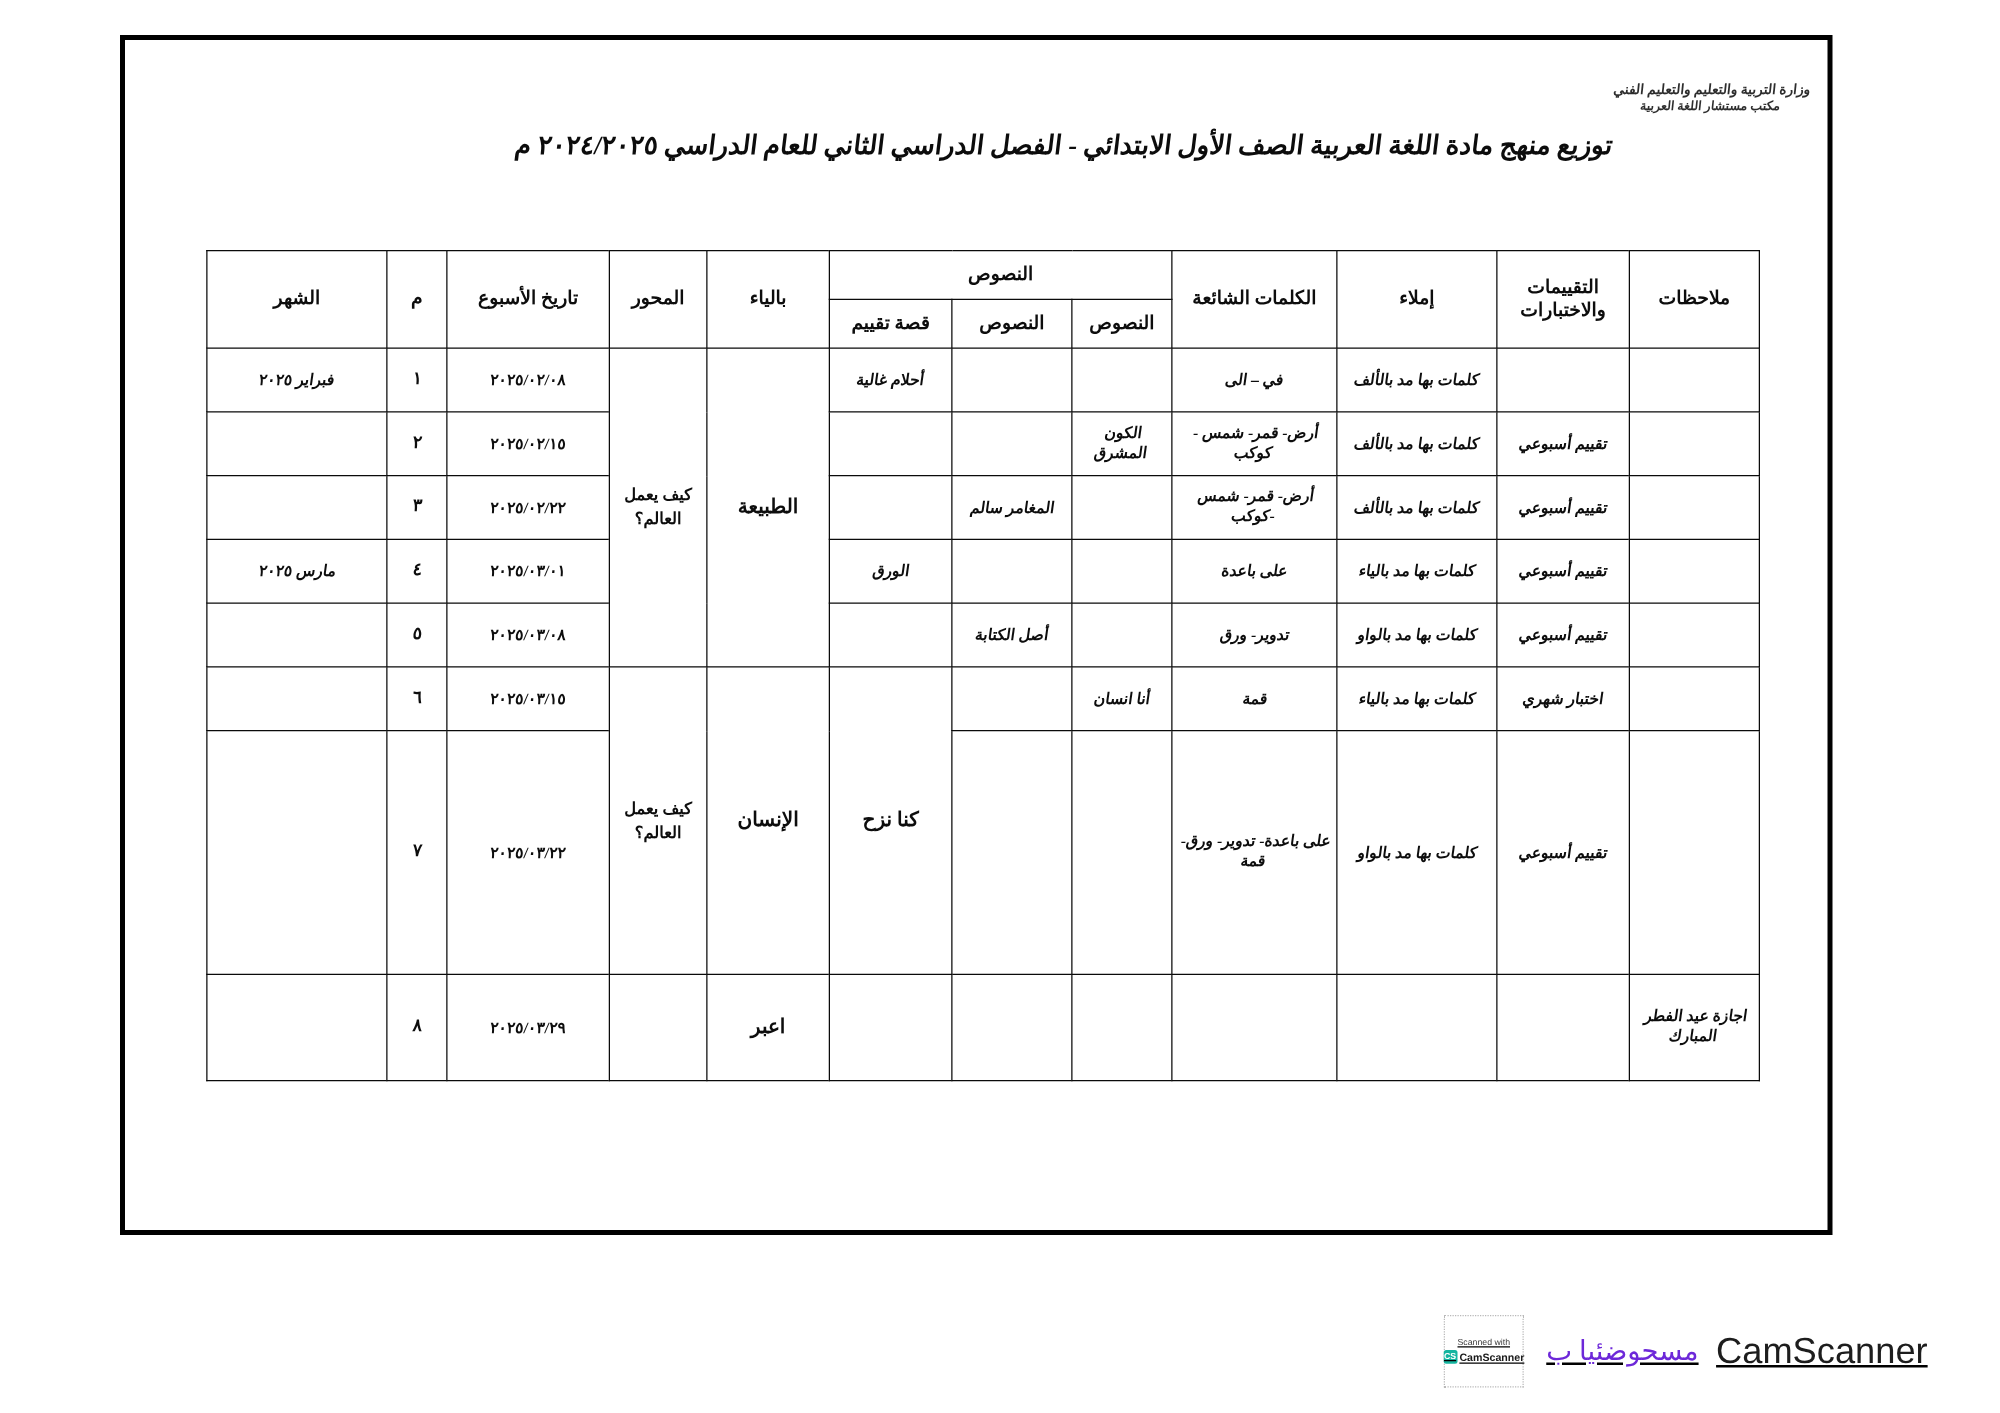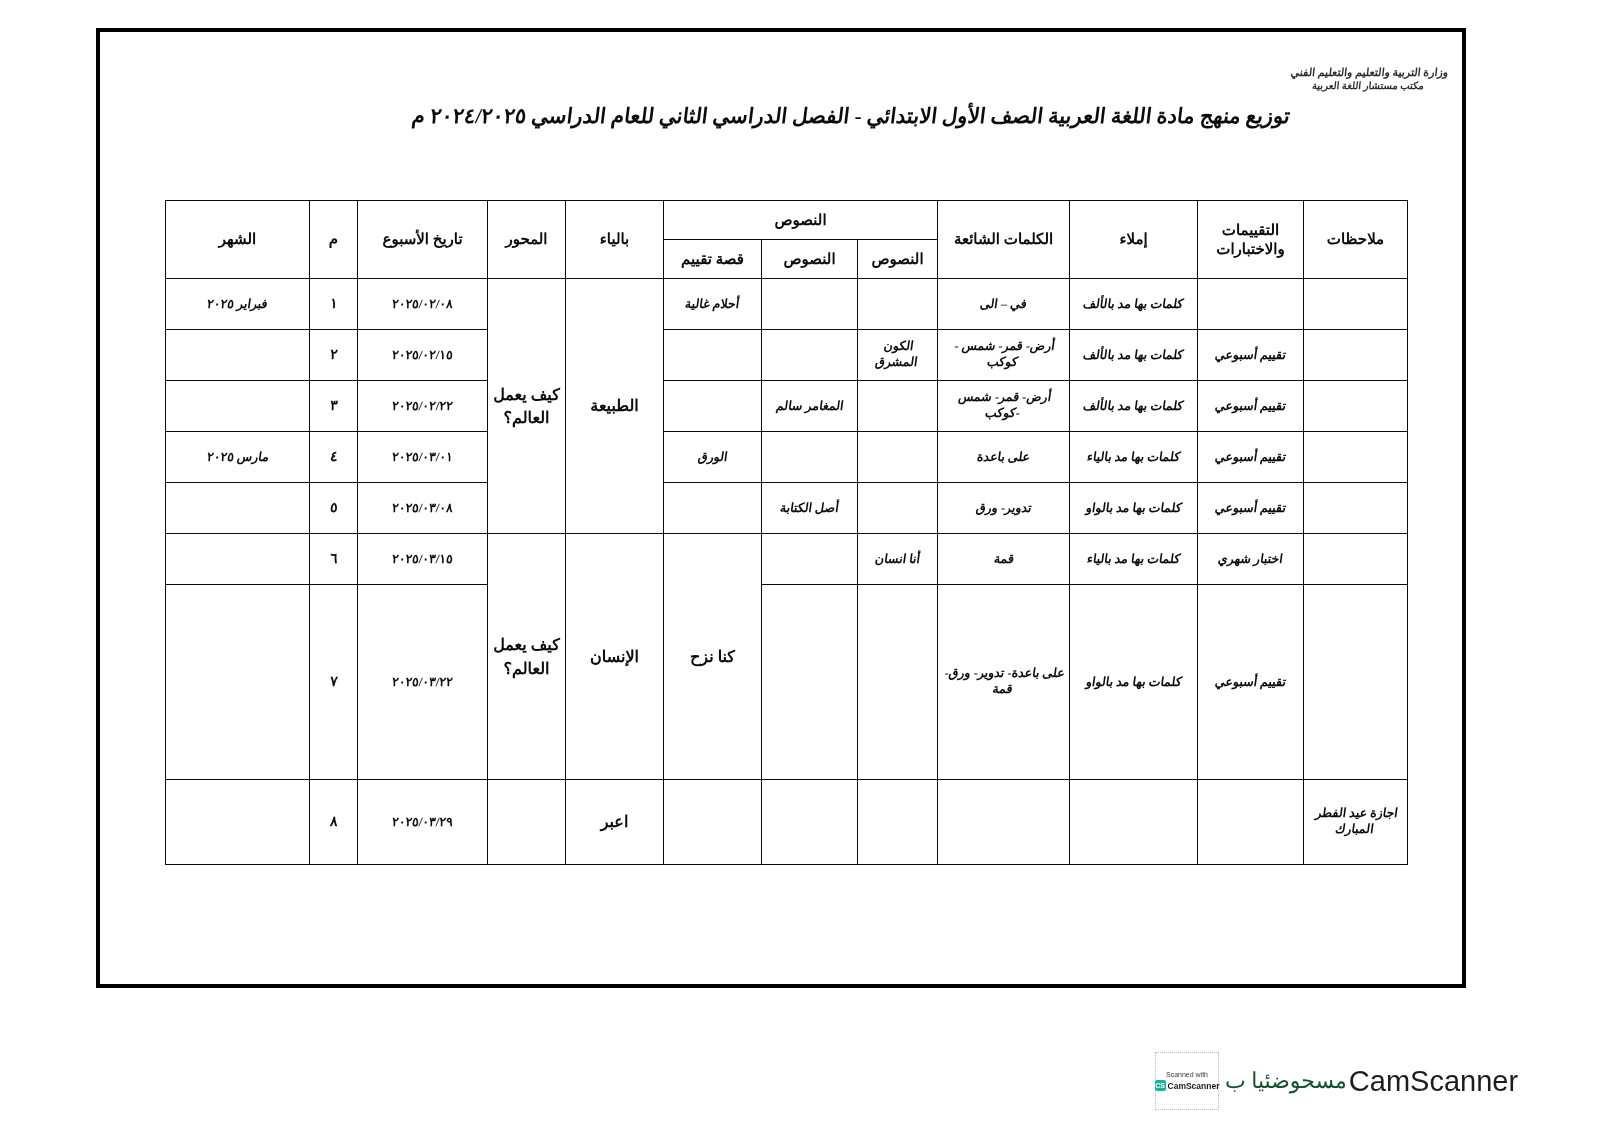--- a/index.html
+++ b/index.html
@@ -111,21 +111,21 @@
     display: inline-block;
     transform: skewX(-5deg);
   }
   .hand-date {
     font-size: 12.5px;
     letter-spacing: 1px;
     display: inline-block;
     transform: skewX(-5deg);
   }
   .blk { font-size: 16px; font-weight: bold; }
-  .axis { font-size: 16px; line-height: 1.45; }
+  .axis { font-size: 13px; line-height: 1.45; }
 
   td.tall { height: 46px; }
 
   
   col.c-notes   { width: 104px; }
   col.c-assess  { width: 106px; }
   col.c-dict    { width: 128px; }
   col.c-words   { width: 132px; }
   col.c-poem    { width: 80px; }
   col.c-guided  { width: 96px; }
@@ -136,22 +136,23 @@
   col.c-no      { width: 48px; }
   col.c-month   { width: 144px; }
 
   
   .cam {
     position: absolute;
     left: 1155px;
     top: 1052px;
     display: flex;
     align-items: center;
-    gap: 2px;
+    gap: 14px;
     direction: ltr;
+    text-decoration: underline;
   }
   .cam-badge {
     width: 62px;
     height: 56px;
     border: 1px dotted #b9b9b9;
     display: flex;
     flex-direction: column;
     align-items: center;
     justify-content: center;
     gap: 2px;
@@ -184,21 +185,21 @@
     color: #1a1a1a;
   }
   .cam-text {
     font-family: "Liberation Sans", sans-serif;
     font-size: 29px;
     color: #1d1d1d;
     white-space: nowrap;
   }
   .cam-ar {
     font-size: 22px;
-    color: #14532d;
+    color: #6d28d9;
     direction: rtl;
     white-space: nowrap;
     margin-left: 4px;
   }
 </style>
 </head>
 <body>
 
 <div class="page">
 

